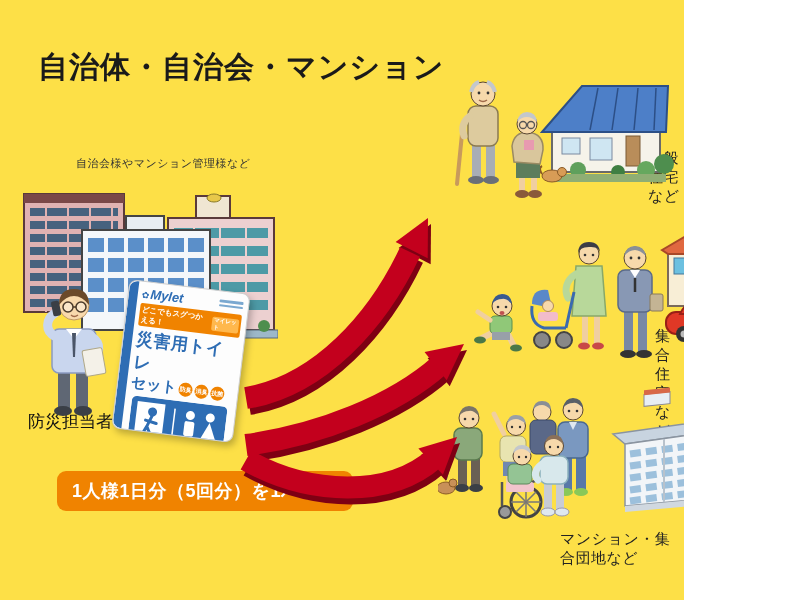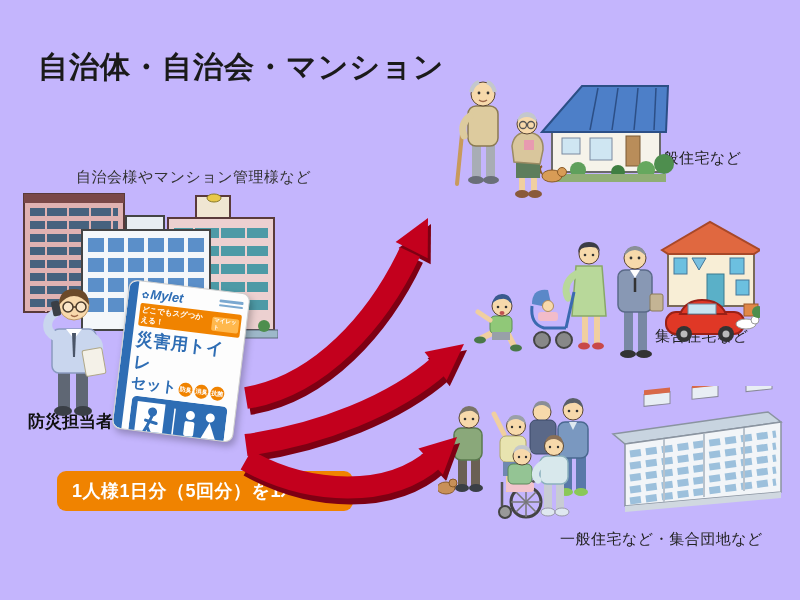--- a/index.html
+++ b/index.html
@@ -1,27 +1,27 @@
 <!DOCTYPE html>
 <html lang="ja" style="--arrow: #c3001d; --arrow-dark: #7e0013; --orange: #f08300; --blue: #2e6db4; --text: #1a1a1a;"><head>
 <meta charset="utf-8">
 <style>
   :root{
     --arrow:#c3001d; --arrow-dark:#7e0013; --orange:#f08300;
     --blue:#2e6db4; --text:#1a1a1a;
   }
   *{margin:0;padding:0;box-sizing:border-box;}
   body{font-family:"Liberation Sans","DejaVu Sans",sans-serif;background:#fff;}
-  .canvas{position:relative;width:800px;height:600px;background:#c4b5fd;overflow:hidden;}
+  .canvas{position:relative;width:684px;height:600px;background:#fde047;overflow:hidden;}
 
   
   .heading{position:absolute;left:38px;top:44px;font-size:30px;font-weight:800;
     color:var(--text);line-height:1.55;letter-spacing:1px;}
-  .caption{position:absolute;left:76px;top:168px;font-size:15px;color:#333;letter-spacing:.5px;}
-  .person-label{position:absolute;left:28px;top:410px;font-size:17px;font-weight:700;color:#111;}
+  .caption{position:absolute;left:76px;top:156px;font-size:11px;color:#333;letter-spacing:.5px;}
+  .person-label{position:absolute;left:28px;top:410px;font-size:17px;font-weight:400;color:#111;}
   .badge{position:absolute;left:57px;top:471px;background:var(--orange);color:#fff;
     font-size:18px;font-weight:800;padding:8px 15px;border-radius:9px;letter-spacing:.5px;}
   .dest-label{position:absolute;font-size:15px;color:#222;letter-spacing:.5px;}
   .dest-label.d0{left:648px;top:149px;}
   .dest-label.d1{left:655px;top:327px;}
   .dest-label.d2{left:560px;top:530px;}
 
   
   .scene{position:absolute;z-index:1;}
   .arrows{position:absolute;left:230px;top:190px;z-index:2;}
@@ -451,15 +451,15 @@
       <ellipse cx="110" cy="126" rx="7" ry="4" fill="#dfe8f0" stroke="#99a"></ellipse>
         <ellipse cx="124" cy="126" rx="7" ry="4" fill="#dfe8f0" stroke="#99a"></ellipse>
       <rect x="102" y="70" width="28" height="28" rx="7" fill="#d8e8ec" stroke="#8ab0bc" stroke-width="1.5"></rect>
       <path d="M104 78 C96 84, 96 90, 100 94" stroke="#d8e8ec" stroke-width="7" fill="none" stroke-linecap="round"></path>
       <circle cx="116" cy="60" r="9.5" fill="#f7d9ab" stroke="#5a4632"></circle>
       <path d="M107 58 Q108 49 116 49 Q125 49 125 58 Q120 53 116 53 Q110 53 107 58 Z" fill="#8a7058"></path>
       <circle cx="112" cy="61" r="1.2" fill="#333"></circle>
         <circle cx="120" cy="61" r="1.2" fill="#333"></circle>
     </g>
   </svg>
-  <div class="dest-label d2">一般住宅など・集合団地など</div>
+  <div class="dest-label d2">マンション・集合団地など</div>
 
 </div>
 
 </body></html>

